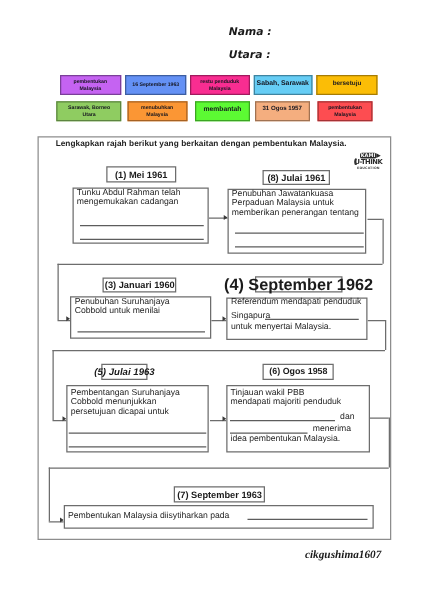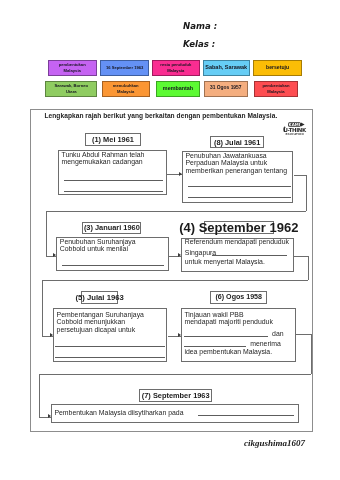--- a/index.html
+++ b/index.html
@@ -42,21 +42,21 @@
          border-left:3.6px solid #3a3a3a;}
 
   
   #sign{left:244px;top:438px;font-family:"Liberation Serif",serif;font-style:italic;
         font-weight:bold;font-size:9px;color:#1a1a1a;}
 </style>
 </head>
 <body>
 
 <div class="abs hdr-label" id="nama">Nama :</div>
-<div class="abs hdr-label" id="kelas">Kelas :</div>
+<div class="abs hdr-label" id="kelas">Utara :</div>
 
 <div id="chips">
     <div class="chip" style="left: 48px; top: 60px; width: 48.5px; height: 15.5px; background: rgb(197, 99, 242); border-color: rgb(123, 63, 153); font-size: 4.15px;">
       <div><span>pembentukan</span><br><span>Malaysia</span></div>
     </div>
     <div class="chip" style="left: 100.3px; top: 60px; width: 48.7px; height: 15.5px; background: rgb(100, 145, 245); border-color: rgb(61, 94, 160); font-size: 4.15px;">
       <div><span>16 September 1963</span></div>
     </div>
     <div class="chip" style="left: 151.8px; top: 60px; width: 48px; height: 15.5px; background: rgb(249, 45, 145); border-color: rgb(160, 26, 94); font-size: 4.15px;">
       <div><span>restu penduduk</span><br><span>Malaysia</span></div>
@@ -167,21 +167,21 @@
       </div>
       <div class="txt" style="top:10.5px;">
         <span>Singapura</span>
       </div>
       <div class="txt" style="top:19.1px;">
         <span>untuk menyertai Malaysia.</span>
       </div>
       <div class="rule" style="left:29.8px;top:16.3px;width:75.2px;"></div>
     </div>
 
-    <div class="tag" style="left:50.1px;top:181.6px;width:37px;height:13.0px;font-size:7.7px;">(5) Julai 1963</div>
+    <div class="tag" style="left:50.1px;top:181.6px;width:37px;height:13.0px;font-size:7.7px;font-style:italic;">(5) Julai 1963</div>
     <div class="card" style="left:22.2px;top:198.2px;width:113.6px;height:54.3px;">
       <div class="txt" style="top:2.2px;">
         <span>Pembentangan Suruhanjaya</span><br>
         <span>Cobbold menunjukkan</span><br>
         <span>persetujuan dicapai untuk</span>
       </div>
       <div class="rule" style="left:0.9px;top:37.3px;width:110.3px;"></div>
       <div class="rule" style="left:0.9px;top:48.7px;width:110.3px;"></div>
     </div>
 

